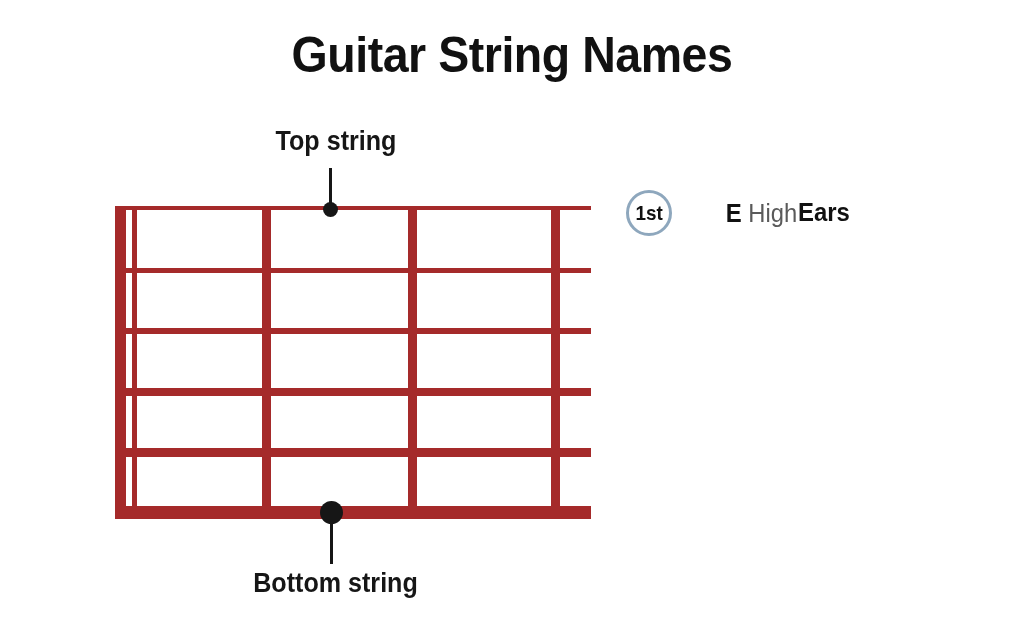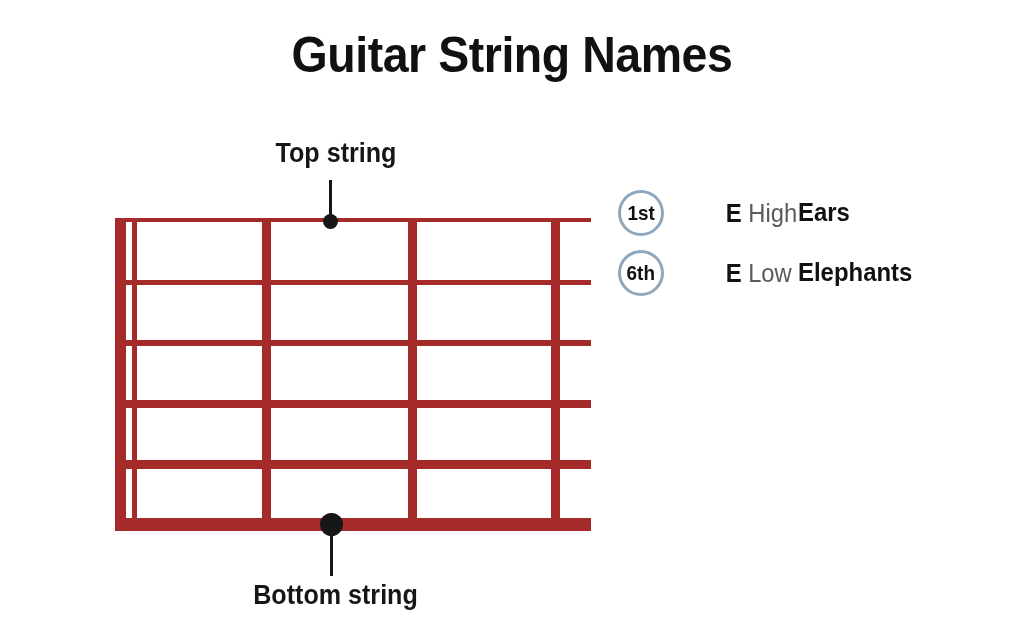--- a/index.html
+++ b/index.html
@@ -30,21 +30,21 @@
     color: #111111;
     transform: scaleX(0.93);
     transform-origin: center top;
     white-space: nowrap;
   }
 
   
   #fretboard {
     position: absolute;
     left: 0;
-    top: 12px;
+    top: 0;
     width: 620px;
     height: 460px;
     padding-left: 12px;
   }
   .string {
     position: absolute;
     background: #A52A2A;
   }
   .fret {
     position: absolute;
@@ -82,21 +82,21 @@
     left: 618px;
     top: 186px;
     width: 400px;
   }
   .legend-row {
     position: relative;
     height: 60px;
   }
   .ord-circle {
     position: absolute;
-    left: 0;
+    left: 8px;
     top: 4px;
     width: 46px;
     height: 46px;
     border: 3px solid #8EA7BD;
     border-radius: 50%;
     box-sizing: border-box;
     display: flex;
     align-items: center;
     justify-content: center;
   }
@@ -186,23 +186,14 @@
     <div class="note-cell">
       <span class="note-letter">E</span><span class="note-qualifier">High</span>
     </div>
     <div class="mnemonic-cell">Ears</div>
   </div>
 
 
 
 
 
-  <div class="legend-row">
-    <div class="ord-circle">
-      <span>6th</span>
-    </div>
-    <div class="note-cell">
-      <span class="note-letter">E</span><span class="note-qualifier">Low</span>
-    </div>
-    <div class="mnemonic-cell">Elephants</div>
-  </div>
 
 </div>
 
 </body></html>

